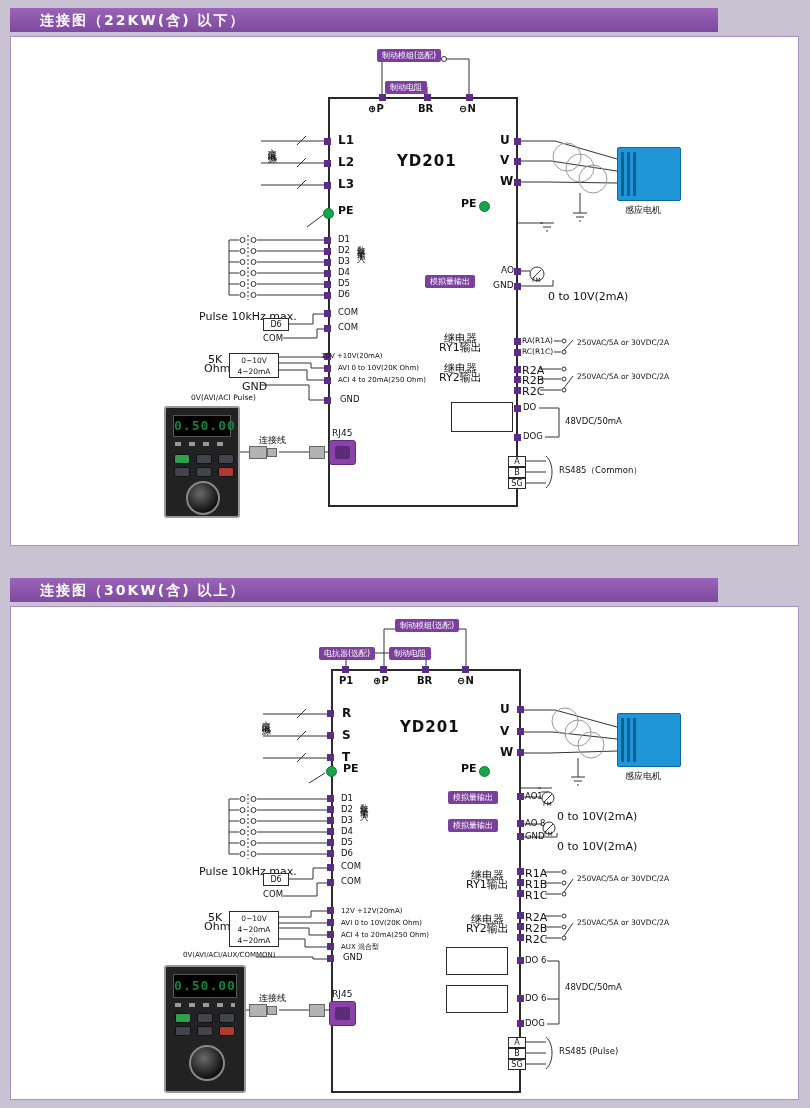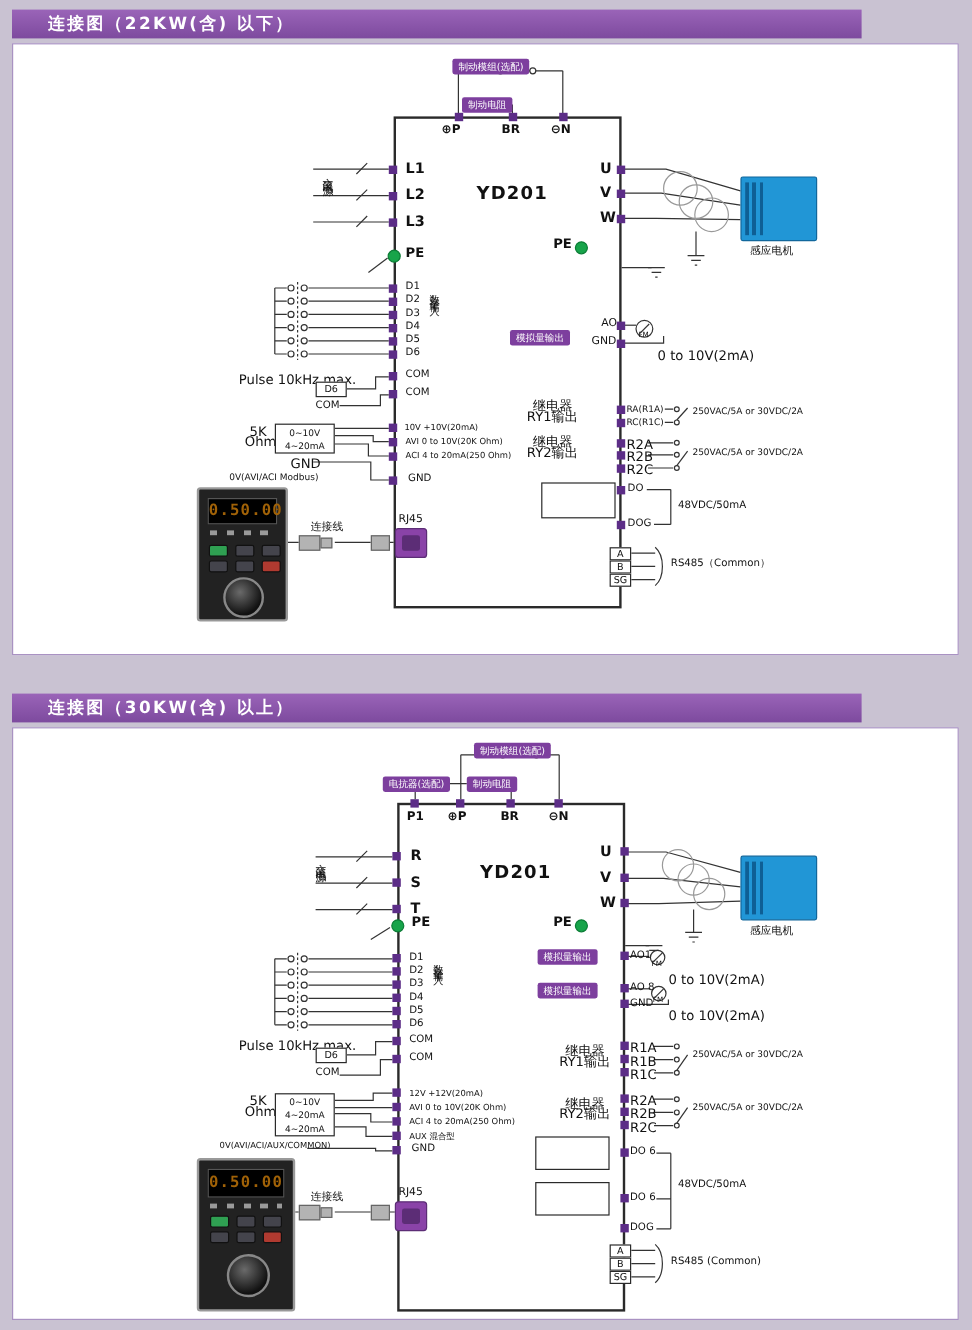--- a/index.html
+++ b/index.html
@@ -16,21 +16,21 @@
   .term{position:absolute;width:7px;height:7px;background:#5c2d87}
   .pe-dot{position:absolute;width:11px;height:11px;border-radius:50%;background:#17a44a;border:1px solid #0c7d36}
   .badge{position:absolute;background:#7d3f9e;color:#fff;font-size:8px;line-height:13px;height:13px;padding:0 5px;white-space:nowrap;border-radius:2px}
   .invbox{position:absolute;background:#fff;border:2px solid #2a2a2a}
   .sbox{position:absolute;background:#fff;border:1px solid #2a2a2a;text-align:center;font-size:8px;line-height:11px}
   .potbox{position:absolute;background:#fff;border:1px solid #2a2a2a;padding-top:1px}
   .potrow{font-size:7.5px;text-align:center;line-height:11px}
   .motor{position:absolute;background:#2196d6;border:1px solid #11679c;border-radius:2px}
   .motor .fins{position:absolute;left:3px;top:4px;bottom:4px;width:16px;background:repeating-linear-gradient(90deg,#0e5f95 0 3px,#2196d6 3px 6px)}
   .keypad{position:absolute;background:#222;border:2px solid #999;border-radius:3px}
-  .kscreen{position:absolute;left:7px;top:7px;right:7px;height:22px;background:#000;border:1px solid #555;color:#a16207;font-family:"DejaVu Sans Mono",monospace;font-size:13px;font-weight:bold;text-align:center;line-height:20px;letter-spacing:1px}
+  .kscreen{position:absolute;left:7px;top:7px;right:7px;height:22px;background:#000;border:1px solid #555;color:#15803d;font-family:"DejaVu Sans Mono",monospace;font-size:13px;font-weight:bold;text-align:center;line-height:20px;letter-spacing:1px}
   .kleds{position:absolute;left:9px;top:34px;right:9px;height:4px;background:repeating-linear-gradient(90deg,#9a9a9a 0 6px,transparent 6px 14px)}
   .kbtn{position:absolute;width:16px;height:10px;border-radius:2px;border:1px solid #111}
   .knob{position:absolute;border-radius:50%;background:radial-gradient(circle at 40% 35%,#6a6a6a,#111 70%);border:2px solid #888}
   .rj45{position:absolute;background:#8a43a8;border:1px solid #5c2d76;border-radius:3px}
   .rj45 i{position:absolute;left:5px;top:5px;right:5px;bottom:5px;background:#5c2d76;border-radius:2px;display:block}
   .cableA{position:absolute;background:#b3b3b3;border:1px solid #666}
   .optob{position:absolute;background:#fff;border:1px solid #2a2a2a}
 </style>
 </head>
 <body>
@@ -166,32 +166,32 @@
   <div class="lbl f85" style="left:327px;top:271px">COM</div>
   <div class="lbl f85" style="left:327px;top:286px">COM</div>
   <div class="lbl f8" style="left:188px;top:274px">Pulse 10kHz max.</div>
   <div class="sbox" style="left:252px;top:281px;width:26px;height:13px">D6</div>
   <div class="lbl f85" style="left:252px;top:297px">COM</div>
 
   <span class="term" style="left:313px;top:316px"></span>
   <span class="term" style="left:313px;top:328px"></span>
   <span class="term" style="left:313px;top:340px"></span>
   <span class="term" style="left:313px;top:360px"></span>
-  <div class="lbl f7" style="left:326px;top:315px">10V +10V(20mA)</div>
+  <div class="lbl f7" style="left:310px;top:315px">10V +10V(20mA)</div>
   <div class="lbl f7" style="left:327px;top:327px">AVI 0 to 10V(20K Ohm)</div>
   <div class="lbl f7" style="left:327px;top:339px">ACI 4 to 20mA(250 Ohm)</div>
   <div class="lbl f85" style="left:329px;top:358px">GND</div>
   <div class="lbl f8" style="left:197px;top:317px">5K</div>
   <div class="lbl f8" style="left:193px;top:326px">Ohm</div>
   <div class="potbox" style="left:218px;top:316px;width:50px;height:25px">
     <div class="potrow">0~10V</div>
     <div class="potrow">4~20mA</div>
   </div>
   <div class="lbl f8" style="left:231px;top:344px">GND</div>
-  <div class="lbl f75" style="left:180px;top:357px">0V(AVI/ACI Modbus)</div>
+  <div class="lbl f75" style="left:180px;top:357px">0V(AVI/ACI Pulse)</div>
 
   <div class="keypad" style="left:153px;top:369px;width:76px;height:112px">
     <div class="kscreen">0.50.00</div>
     <div class="kleds"></div>
     <span class="kbtn" style="left:8px;top:46px;background:#2fa052"></span>
     <span class="kbtn" style="left:30px;top:46px;background:#44444c"></span>
     <span class="kbtn" style="left:52px;top:46px;background:#44444c"></span>
     <span class="kbtn" style="left:8px;top:59px;background:#44444c"></span>
     <span class="kbtn" style="left:30px;top:59px;background:#44444c"></span>
     <span class="kbtn" style="left:52px;top:59px;background:#b03a30"></span>
@@ -499,14 +499,14 @@
   <span class="term" style="left:506px;top:388px"></span>
   <span class="term" style="left:506px;top:413px"></span>
   <div class="lbl f85" style="left:514px;top:349px">DO 6</div>
   <div class="lbl f85" style="left:514px;top:387px">DO 6</div>
   <div class="lbl f85" style="left:514px;top:412px">DOG</div>
   <div class="lbl f85" style="left:554px;top:376px">48VDC/50mA</div>
 
   <div class="sbox" style="left:497px;top:430px;width:18px;height:11px;line-height:9px">A</div>
   <div class="sbox" style="left:497px;top:441px;width:18px;height:11px;line-height:9px">B</div>
   <div class="sbox" style="left:497px;top:452px;width:18px;height:11px;line-height:9px">SG</div>
-  <div class="lbl f85" style="left:548px;top:440px">RS485 (Common)</div>
+  <div class="lbl f85" style="left:548px;top:440px">RS485 (Pulse)</div>
 </div>
 
 </body></html>

